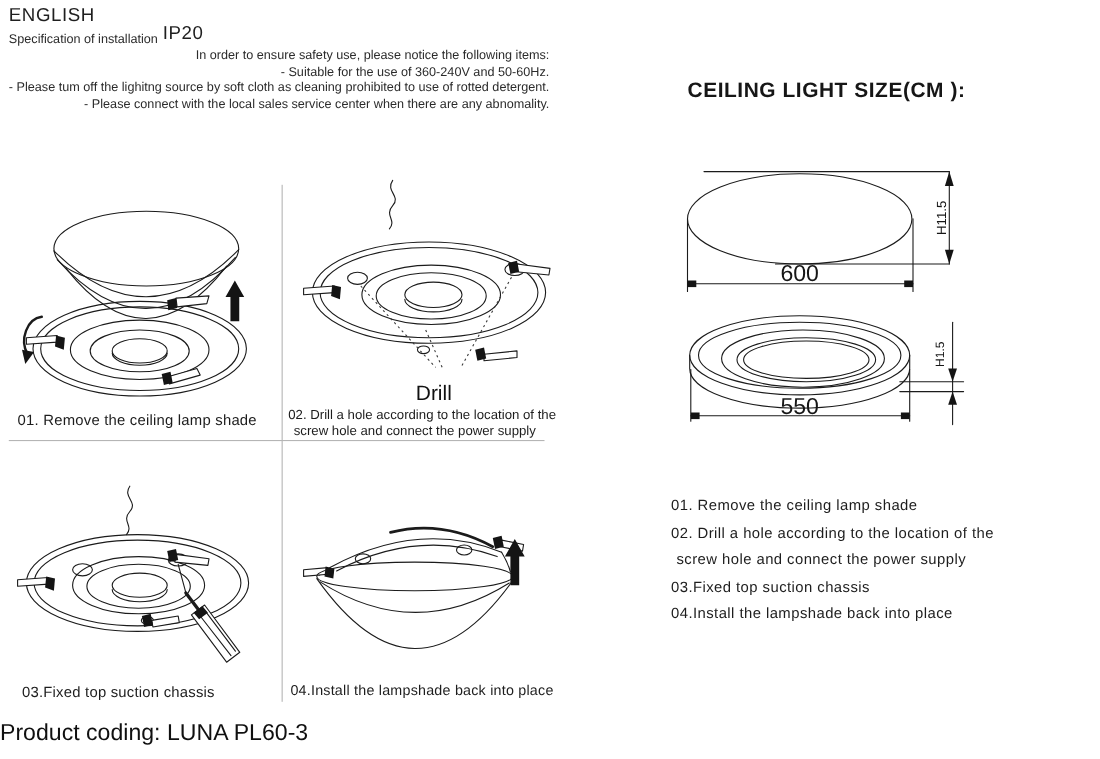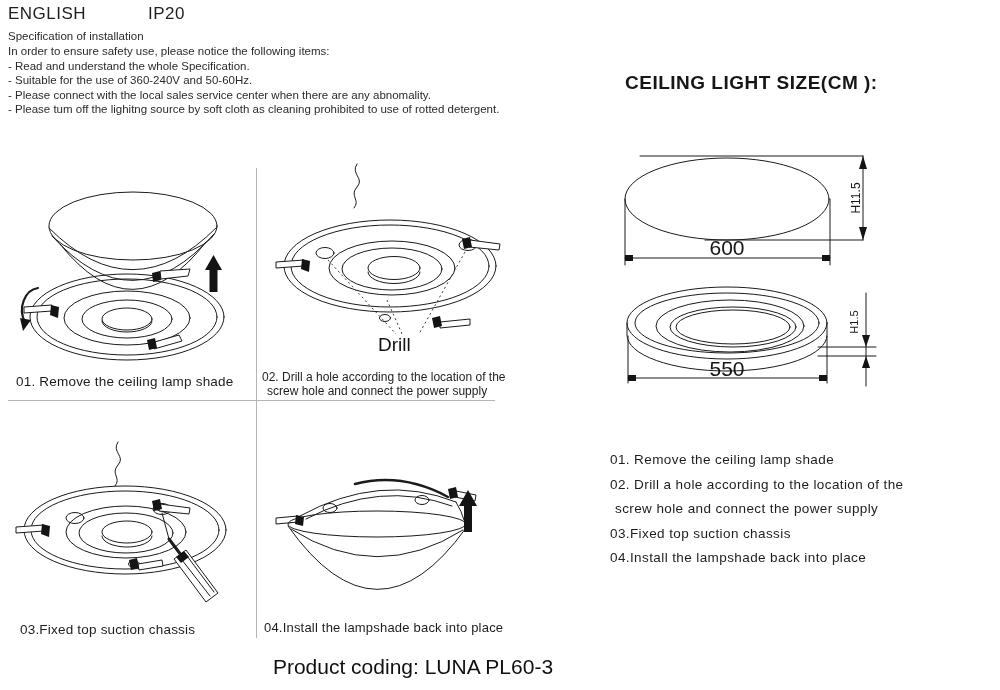--- a/index.html
+++ b/index.html
@@ -3,21 +3,21 @@
 <meta charset="utf-8">
 <style>
   html,body{margin:0;padding:0;}
   body{
     width:1000px;height:690px;position:relative;overflow:hidden;
     background:#ffffff;color:#1d1d1d;
     font-family:"Liberation Sans", sans-serif;
   }
   .t17{position:absolute;font-size:17px;letter-spacing:.5px;color:#1f1f1f;text-align:center;}
   .t11{position:absolute;font-size:11.5px;color:#2b2b2b;text-align:right;}
-  .spec{position:absolute;font-size:11.5px;line-height:14.5px;color:#2b2b2b;}
+  .spec{position:absolute;font-size:11.5px;line-height:14.5px;color:#2b2b2b;text-align:right;}
   .cap{position:absolute;font-size:13.5px;letter-spacing:.2px;color:#1d1d1d;}
   .cap2{position:absolute;font-size:12px;line-height:14px;color:#1d1d1d;}
   .drill{position:absolute;font-size:19px;color:#111;}
   .sizetitle{position:absolute;font-size:19px;font-weight:bold;letter-spacing:.5px;color:#161616;}
   .steps{position:absolute;font-size:13.5px;line-height:24.6px;letter-spacing:.4px;color:#1d1d1d;}
   .steps .indent{padding-left:5px;}
   .footer{position:absolute;font-size:21px;color:#101010;}
   .vline{position:absolute;width:1px;background:#b5b5b5;}
   .hline{position:absolute;height:1px;background:#b5b5b5;}
   svg{position:absolute;overflow:visible;}
@@ -25,29 +25,28 @@
   .sk2{fill:none;stroke:#1b1b1b;stroke-width:2.2;stroke-linecap:round;}
   .wt{fill:#ffffff;stroke:#1b1b1b;stroke-width:1;stroke-linejoin:round;}
   .fl{fill:#141414;stroke:none;}
   .dot{fill:none;stroke:#3a3a3a;stroke-width:1;stroke-dasharray:2,3;}
   svg text{font-family:"Liberation Sans", sans-serif;fill:#161616;}
 </style>
 </head>
 <body>
 
 <div class="t17" style="left:8px;top:4px">ENGLISH</div>
-<div class="t17" style="left:148px;top:4px">IP20</div>
+<div class="t17" style="left:148px;top:20px">IP20</div>
 
 <div class="t11" style="left:8px;top:30px">Specification of installation</div>
 <div class="spec" style="left:8px;top:44px">
   <div>In order to ensure safety use, please notice the following items:</div>
-  <div>- Read and understand the whole Specification.</div>
   <div>- Suitable for the use of 360-240V and 50-60Hz.</div>
+  <div>- Please tum off the lighitng source by soft cloth as cleaning prohibited to use of rotted detergent.</div>
   <div>- Please connect with the local sales service center when there are any abnomality.</div>
-  <div>- Please tum off the lighitng source by soft cloth as cleaning prohibited to use of rotted detergent.</div>
 </div>
 
 <div class="vline" style="left:256px;top:168px;height:470px"></div>
 <div class="hline" style="left:8px;top:400px;width:487px"></div>
 
 <svg style="left:8px;top:178px" width="245" height="200" viewBox="0 0 245 200">
   <g>
     <ellipse class="sk" cx="125" cy="48" rx="84" ry="34"></ellipse>
     <path class="sk" d="M41,50 Q125,134 209,49"></path>
     <path class="sk" d="M44,58 Q125,148 206,56"></path>
@@ -92,21 +91,21 @@
     <polygon class="fl" points="206,83 214,81 216,91 208,93"></polygon>
     <polygon class="wt" points="184,166 214,163 214,169 184,172"></polygon>
     <polygon class="fl" points="176,162 184,160 186,170 178,172"></polygon>
   </g>
   <g>
     <line class="dot" x1="72" y1="104" x2="140" y2="178"></line>
     <line class="dot" x1="131" y1="144" x2="146" y2="178"></line>
     <line class="dot" x1="209" y1="96" x2="163" y2="178"></line>
   </g>
 </svg>
-<div class="drill" style="left:378px;top:334px">Drill</div>
+<div class="drill" style="left:378px;top:348px">Drill</div>
 
 <svg style="left:12px;top:432px" width="245" height="200" viewBox="0 0 245 200">
   <path class="sk" d="M106,10 C99,20 114,24 106,33 C98,42 110,46 103,54"></path>
   <g>
     <ellipse class="sk" cx="113" cy="98" rx="101" ry="44"></ellipse>
     <ellipse class="sk" cx="113" cy="98" rx="94" ry="39"></ellipse>
     <ellipse class="sk" cx="114" cy="100" rx="60" ry="26"></ellipse>
     <ellipse class="sk" cx="114" cy="101" rx="47" ry="20"></ellipse>
     <ellipse class="sk" cx="115" cy="100" rx="25" ry="11"></ellipse>
     <path class="sk" d="M90,104 A25,11 0 0,0 140,104"></path>
@@ -200,13 +199,13 @@
 </svg>
 
 <div class="steps" style="left:610px;top:448px">
   <div>01. Remove the ceiling lamp shade</div>
   <div>02. Drill a hole according to the location of the</div>
   <div class="indent">screw hole and connect the power supply</div>
   <div>03.Fixed top suction chassis</div>
   <div>04.Install the lampshade back into place</div>
 </div>
 
-<div class="footer" style="left:0;top:655px;width:826px;text-align:center">Product coding: LUNA PL60-3</div>
+<div class="footer" style="left:0;top:655px;width:826px;text-align:left">Product coding: LUNA PL60-3</div>
 
 </body></html>

